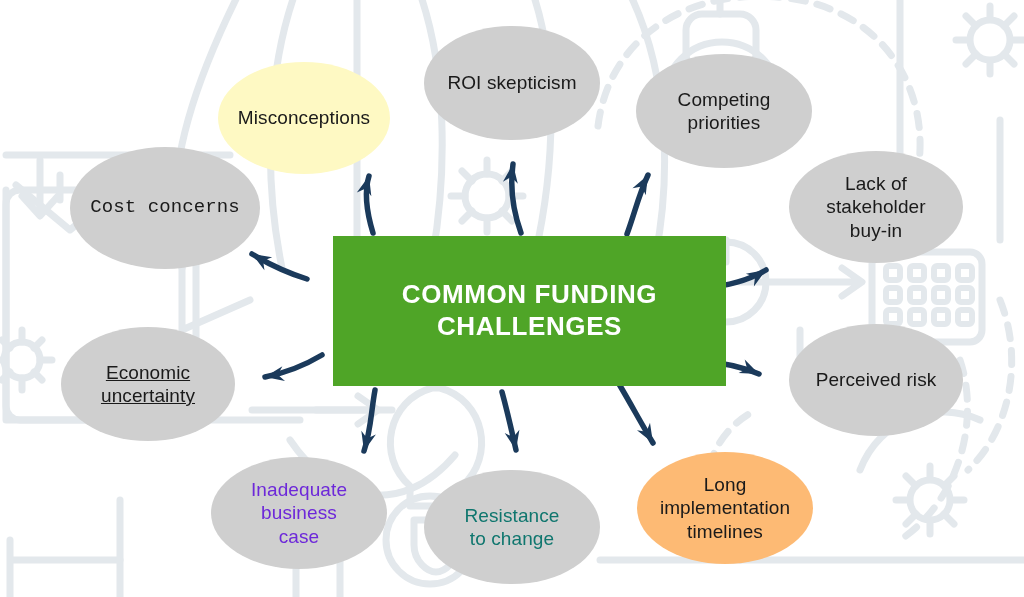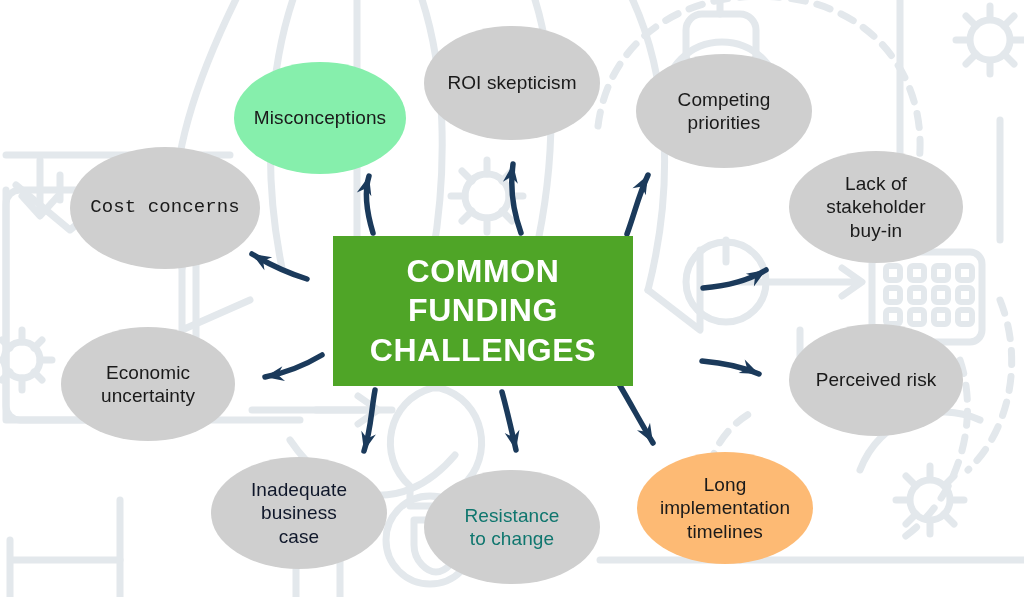--- a/index.html
+++ b/index.html
@@ -34,29 +34,29 @@
     line-height: 1.22;
     letter-spacing: 0.1px;
     box-sizing: border-box;
     padding: 4px 10px;
     white-space: pre-line;
   }
   #center-box {
     position: absolute;
     left: 333px;
     top: 236px;
-    width: 300px;
+    width: 393px;
     height: 150px;
     background: #4fa527;
     display: flex;
     align-items: center;
     justify-content: center;
     text-align: center;
     color: #ffffff;
-    font-size: 32px;
+    font-size: 26px;
     font-weight: bold;
     letter-spacing: 0.6px;
     line-height: 1.22;
     white-space: pre-line;
     box-sizing: border-box;
     padding: 6px 14px;
   }
   #arrows {
     position: absolute;
     left: 0; top: 0;
@@ -197,34 +197,34 @@
       <g>
         <path d="M 307 279 C 288 273 272 266 252 254" fill="none" stroke="#1b3a5b" stroke-width="5.5" stroke-linecap="round"></path>
         <path d="M 0 0 L -19 -7.5 L -13 0 L -19 7.5 Z" fill="#1b3a5b" transform="translate(252,254) rotate(211)"></path>
       </g>
     </svg>
 
   <div id="center-box">COMMON FUNDING
 CHALLENGES</div>
 
   <div id="nodes">
-      <div class="node" style="left: 234px; top: 62px; width: 172px; height: 112px; background: #86efac; color: rgb(26, 26, 26); text-align: center;">Misconceptions</div>
+      <div class="node" style="left: 218px; top: 62px; width: 172px; height: 112px; background: #fef9c3; color: rgb(26, 26, 26); text-align: center;">Misconceptions</div>
       <div class="node" style="left: 424px; top: 26px; width: 176px; height: 114px; background: rgb(207, 207, 207); color: rgb(26, 26, 26);">ROI skepticism</div>
       <div class="node" style="left: 636px; top: 54px; width: 176px; height: 114px; background: rgb(207, 207, 207); color: rgb(26, 26, 26);">Competing
 priorities</div>
       <div class="node" style="left: 789px; top: 151px; width: 174px; height: 112px; background: rgb(207, 207, 207); color: rgb(26, 26, 26);">Lack of
 stakeholder
 buy-in</div>
       <div class="node" style="left: 789px; top: 324px; width: 174px; height: 112px; background: rgb(207, 207, 207); color: rgb(26, 26, 26);">Perceived risk</div>
       <div class="node" style="left: 637px; top: 452px; width: 176px; height: 112px; background: #fdba74; color: rgb(26, 26, 26);">Long
 implementation
 timelines</div>
       <div class="node" style="left: 424px; top: 470px; width: 176px; height: 114px; background: rgb(207, 207, 207); color: #0f766e;">Resistance
 to change</div>
-      <div class="node" style="left: 211px; top: 457px; width: 176px; height: 112px; background: rgb(207, 207, 207); color: #0f172a;">Inadequate
+      <div class="node" style="left: 211px; top: 457px; width: 176px; height: 112px; background: rgb(207, 207, 207); color: #6d28d9;">Inadequate
 business
 case</div>
-      <div class="node" style="left: 61px; top: 327px; width: 174px; height: 114px; background: rgb(207, 207, 207); color: rgb(26, 26, 26);">Economic
+      <div class="node" style="left: 61px; top: 327px; width: 174px; height: 114px; background: rgb(207, 207, 207); color: rgb(26, 26, 26); text-decoration: underline;">Economic
 uncertainty</div>
       <div class="node" style="left: 70px; top: 147px; width: 190px; height: 122px; background: rgb(207, 207, 207); color: rgb(26, 26, 26); font-family: Liberation Mono, monospace;">Cost concerns</div>
     </div>
 
 </div>
 
 </body></html>

